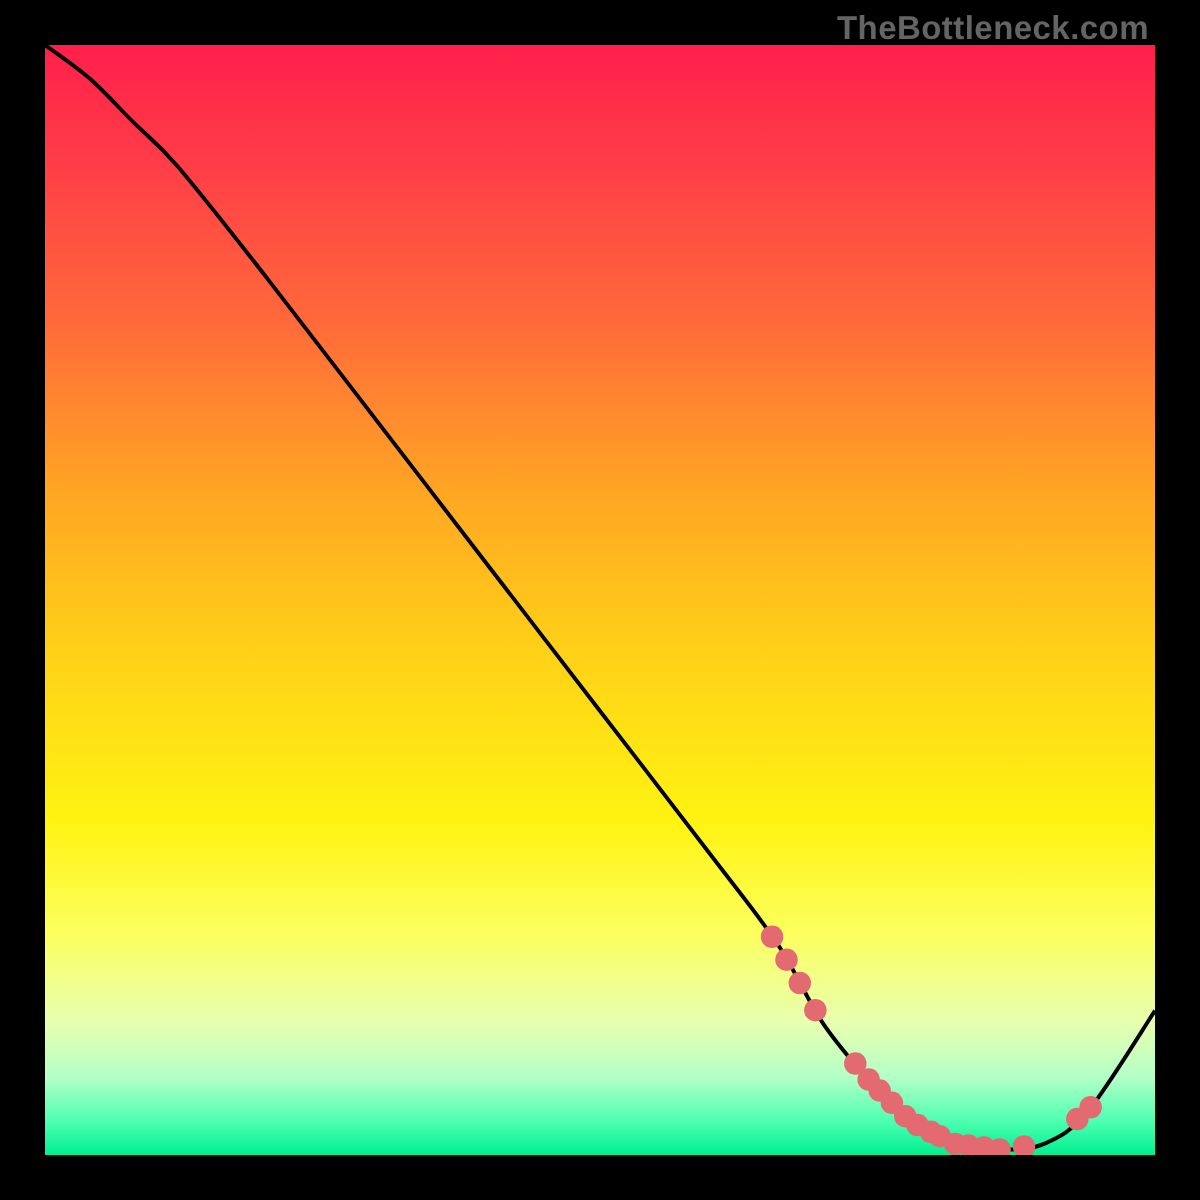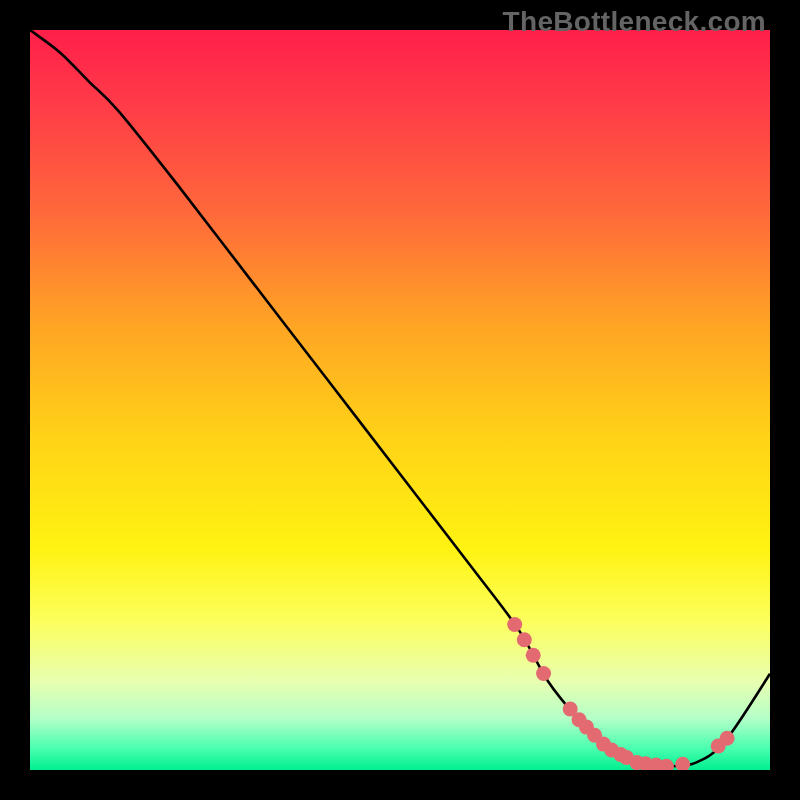--- a/index.html
+++ b/index.html
@@ -29,21 +29,21 @@
       #e8ffb0 88%,
       #b4ffc8 93%,
       #4cffb0 97%,
       #00ef8f 100%
     );
   }
   .watermark {
     position: absolute;
     top: 6px;
     right: 34px;
-    font-size: 28px;
+    font-size: 22px;
     font-weight: 600;
     color: #646464;
     letter-spacing: 0.3px;
     user-select: none;
   }
   svg.curve {
     position: absolute;
     left: 0;
     top: 0;
     width: 740px;

